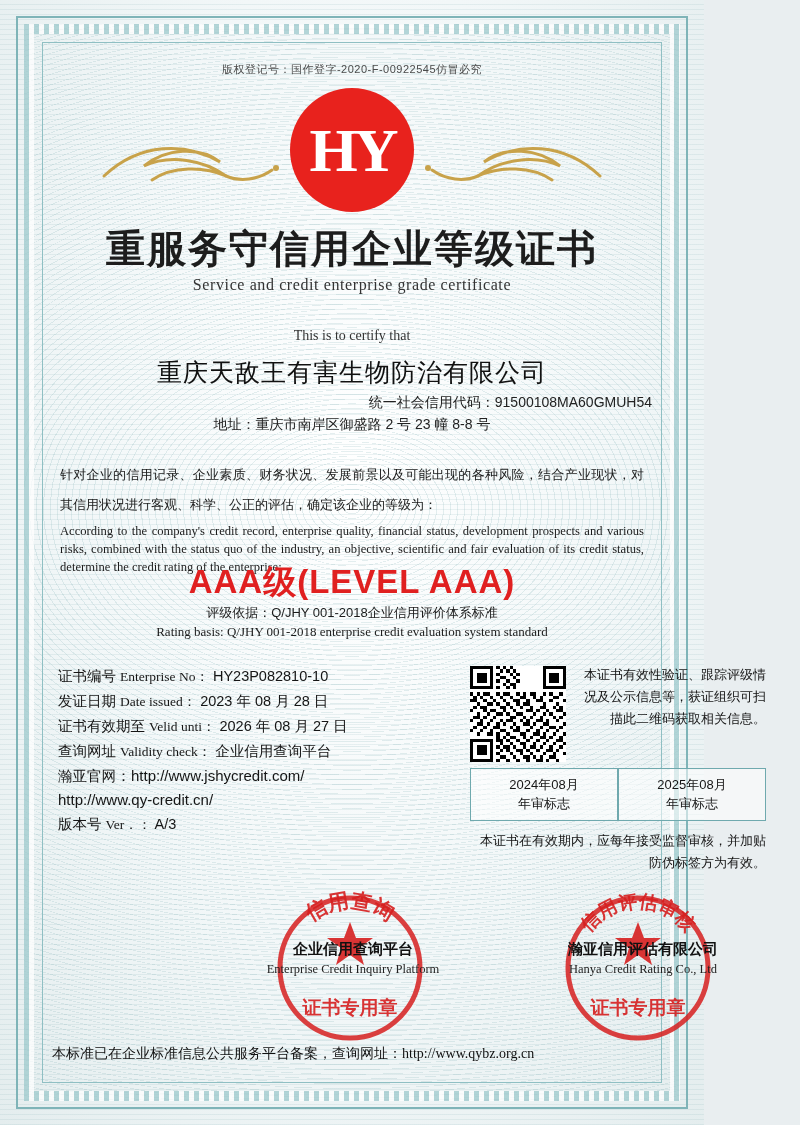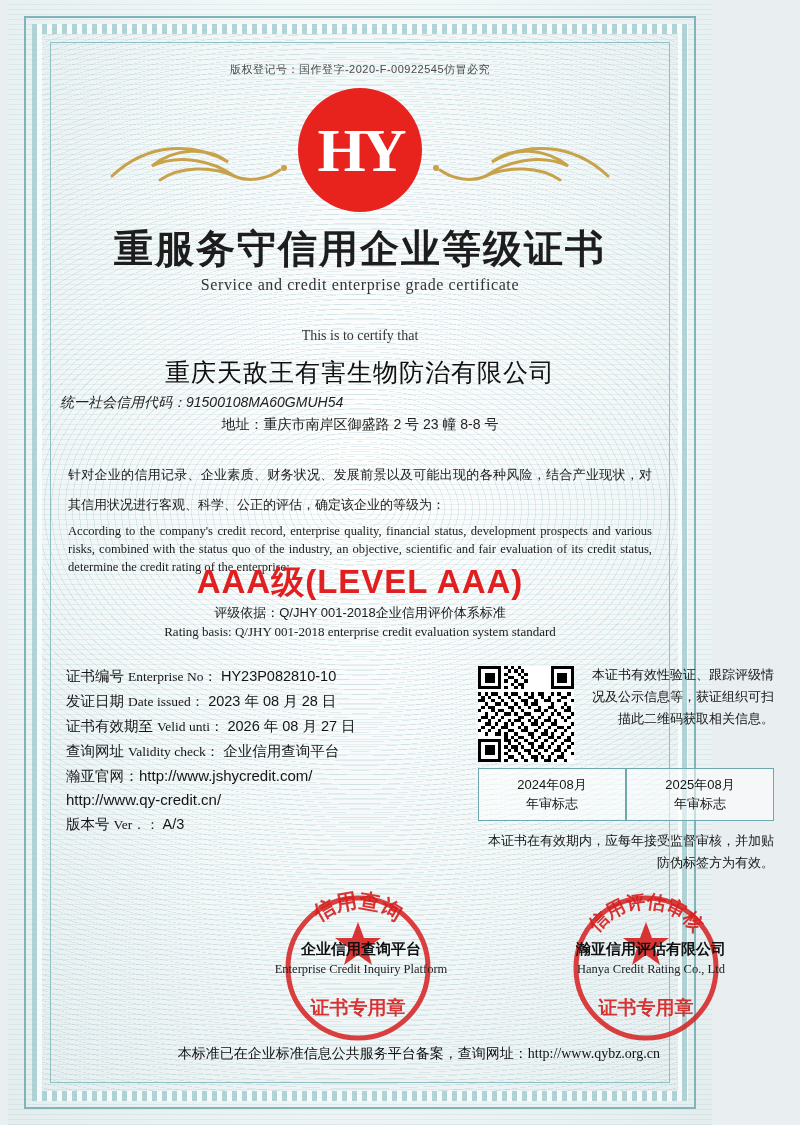--- a/index.html
+++ b/index.html
@@ -9,21 +9,20 @@
     font-family:"Liberation Sans", sans-serif;
     overflow:hidden;
   }
   .cert{
     position:relative;
     width:704px;height:1125px;
     box-sizing:border-box;
     background:
       repeating-linear-gradient(0deg, rgba(120,170,175,.14) 0px, rgba(120,170,175,.14) 1px, rgba(255,255,255,0) 1px, rgba(255,255,255,0) 5px),
       radial-gradient(ellipse at 50% 42%, #ffffff 0%, #f2f7f8 55%, #e4edee 100%);
-    margin-left: 8px;
   }
   
   .waves{
     position:absolute;inset:24px;
     background:
       repeating-radial-gradient(ellipse 560px 380px at 50% 45%, rgba(110,165,170,.18) 0px, rgba(110,165,170,.18) 1px, rgba(0,0,0,0) 1px, rgba(0,0,0,0) 7px);
     pointer-events:none;
   }
   .border-outer{
     position:absolute;left:16px;top:16px;right:16px;bottom:16px;
@@ -100,22 +99,22 @@
   .certify-en{
     position:absolute;top:276px;left:0;right:0;text-align:center;
     font-size:14px;color:#333;
     font-family:"Liberation Serif", serif;
   }
   .company{
     position:absolute;top:304px;left:0;right:0;text-align:center;
     font-size:25px;font-weight:normal;color:#111;letter-spacing:1px;
   }
   .code{
-    position:absolute;top:342px;left:0;right:0;text-align:left;
-    font-size:14px;color:#222;font-style:italic;
+    position:absolute;top:342px;left:0;right:0;text-align:right;
+    font-size:14px;color:#222;
   }
   .addr{
     position:absolute;top:364px;left:0;right:0;text-align:center;
     font-size:14px;color:#222;
   }
   .para{
     position:absolute;top:408px;left:8px;right:8px;
     color:#1b1b1b;
   }
   .para .cn{
@@ -189,21 +188,21 @@
   }
   .org-right{
     position:absolute;left:486px;top:888px;width:210px;text-align:center;
     font-size:15px;color:#111;font-weight:bold;
   }
   .org-right-en{
     position:absolute;left:476px;top:910px;width:230px;text-align:center;
     font-size:12.5px;color:#222;font-family:"Liberation Serif", serif;
   }
   .footer{
-    position:absolute;left:0;right:0;bottom:10px;text-align:right;
+    position:absolute;left:0;right:0;bottom:10px;text-align:left;
     font-size:14px;color:#111;
   }
   .footer .fu{font-family:"Liberation Serif", serif;}
 </style>
 </head>
 <body>
 
 <div class="cert">
   <div class="waves"></div>
   <div class="border-outer"></div>

